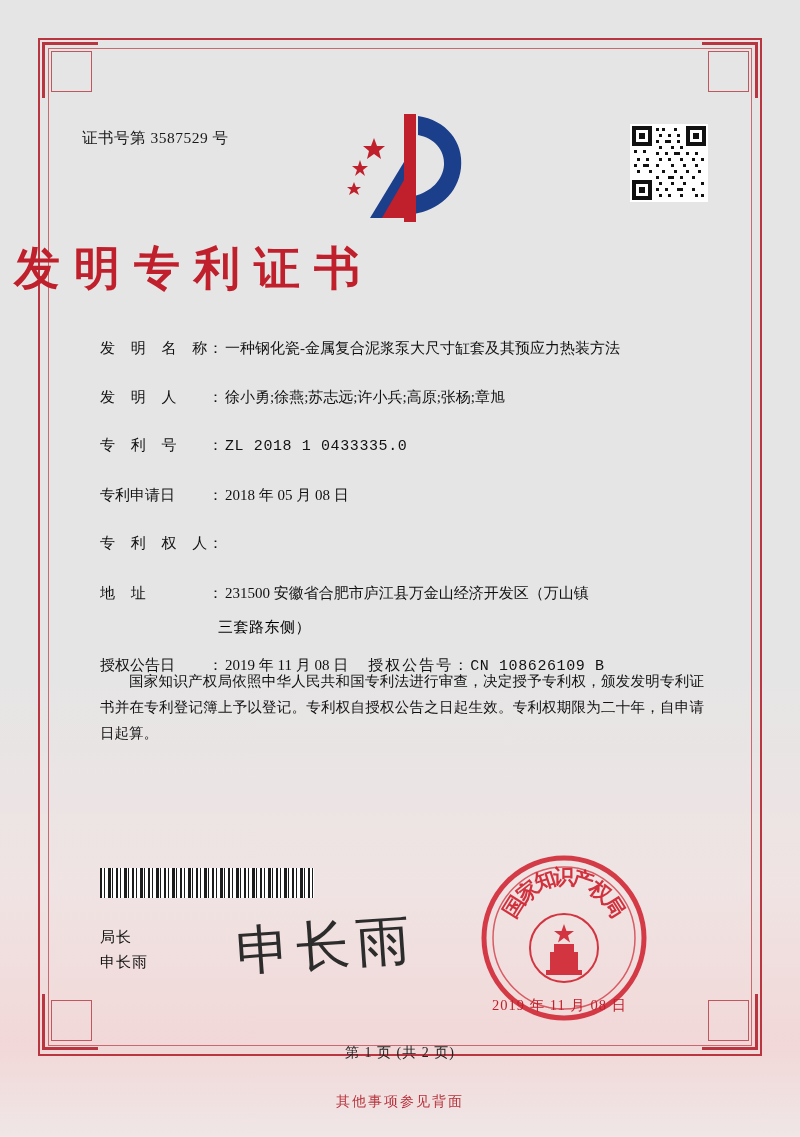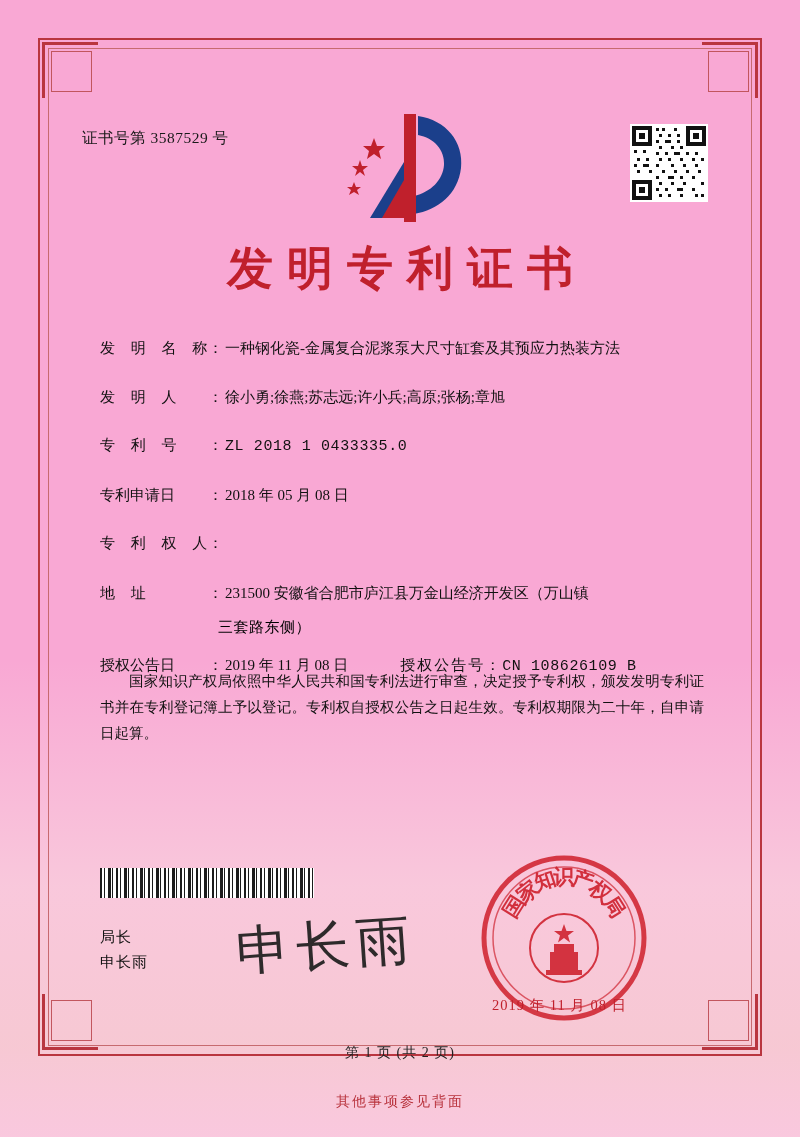--- a/index.html
+++ b/index.html
@@ -8,21 +8,21 @@
     background: #ffffff;
   }
   body {
     font-family: "Liberation Serif", "DejaVu Serif", serif;
   }
   .page {
     position: relative;
     width: 800px;
     height: 1137px;
     margin: 0 auto;
-    background: #f9a8d4;
+    background: #e5e5e5;
     overflow: hidden;
   }
   
   .page-wash {
     position: absolute;
     left: 0; top: 0; right: 0; bottom: 0;
     background:
       linear-gradient(to bottom,
         rgba(255,255,255,0) 0%,
         rgba(255,255,255,0) 58%,
@@ -76,21 +76,21 @@
     width: 140px; height: 115px;
   }
   .qr {
     position: absolute;
     left: 630px; top: 124px;
     width: 78px; height: 78px;
   }
   .title {
     position: absolute;
     left: 0; right: 0; top: 238px;
-    text-align: center;
+    text-align: left;
     font-size: 46px;
     letter-spacing: 14px;
     color: #c0202c;
     font-family: "DejaVu Serif", "Liberation Serif", serif;
     font-weight: bold;
     text-indent: 14px;
   }
 
   .fields {
     position: absolute;
@@ -119,21 +119,21 @@
   .field-value {
     flex: 1;
     line-height: 1.45;
   }
   .field-value.mono {
     font-family: Liberation Mono, monospace;
     letter-spacing: 0.6px;
   }
   .field-row.two-col .field-value { flex: 0 0 auto; }
   .sub-label {
-    margin-left: 52px;
+    margin-left: 20px;
     letter-spacing: 2px;
     white-space: nowrap;
   }
   .addr-line2 {
     margin-left: 118px;
     font-size: 15px;
     margin-top: -14px;
     margin-bottom: 18px;
     letter-spacing: 0.5px;
   }

